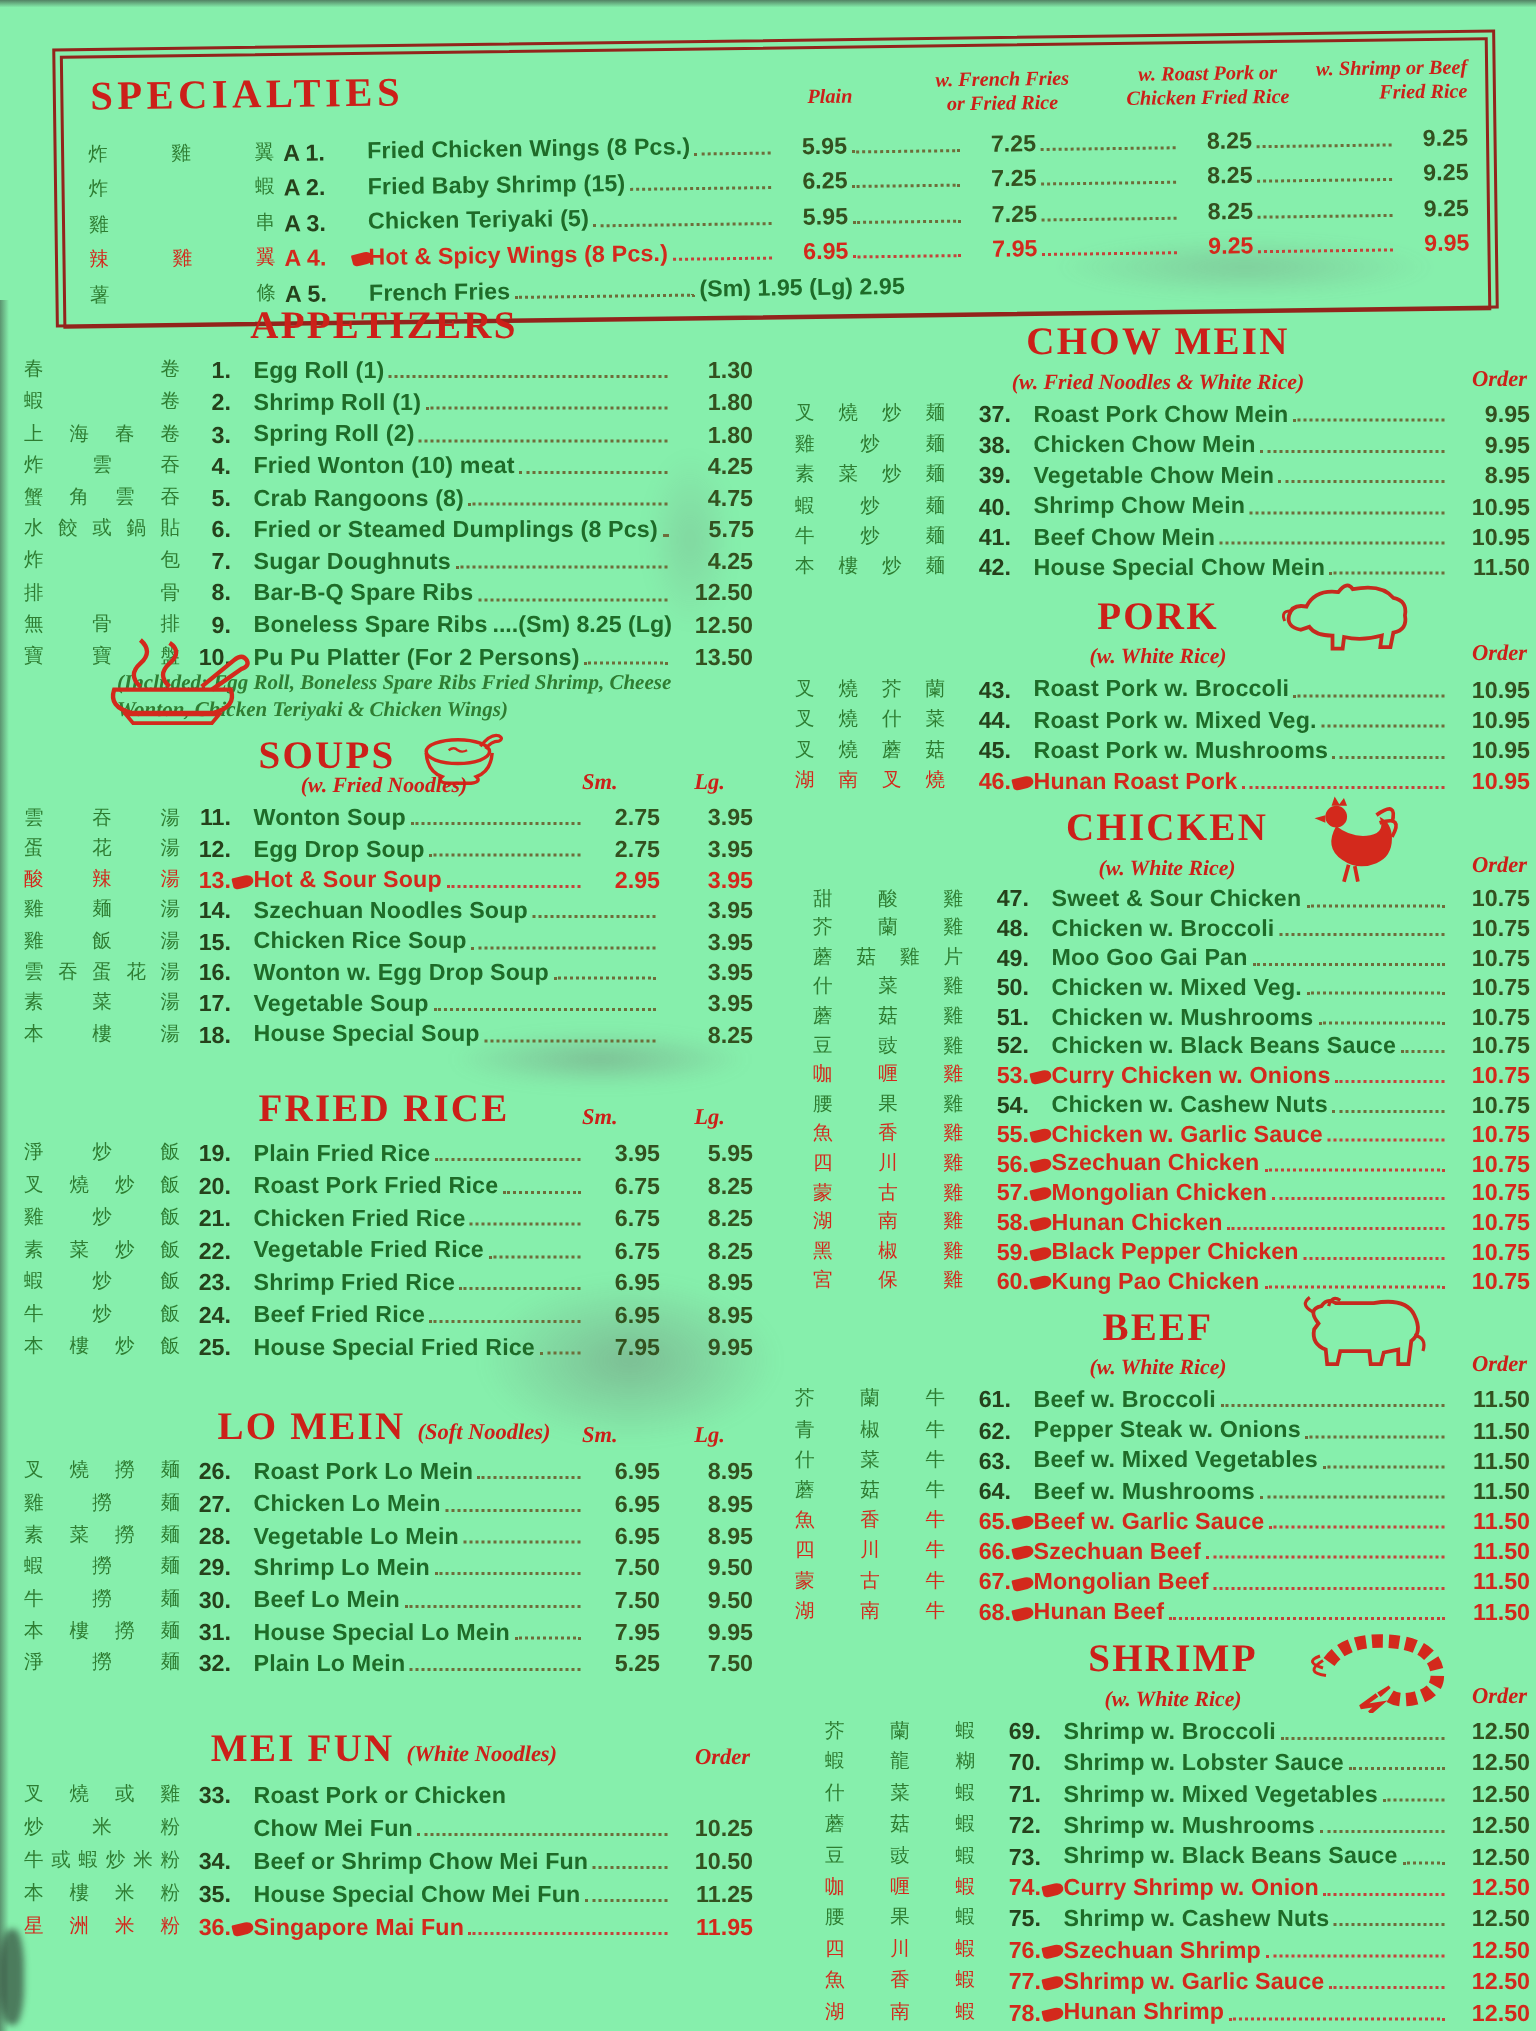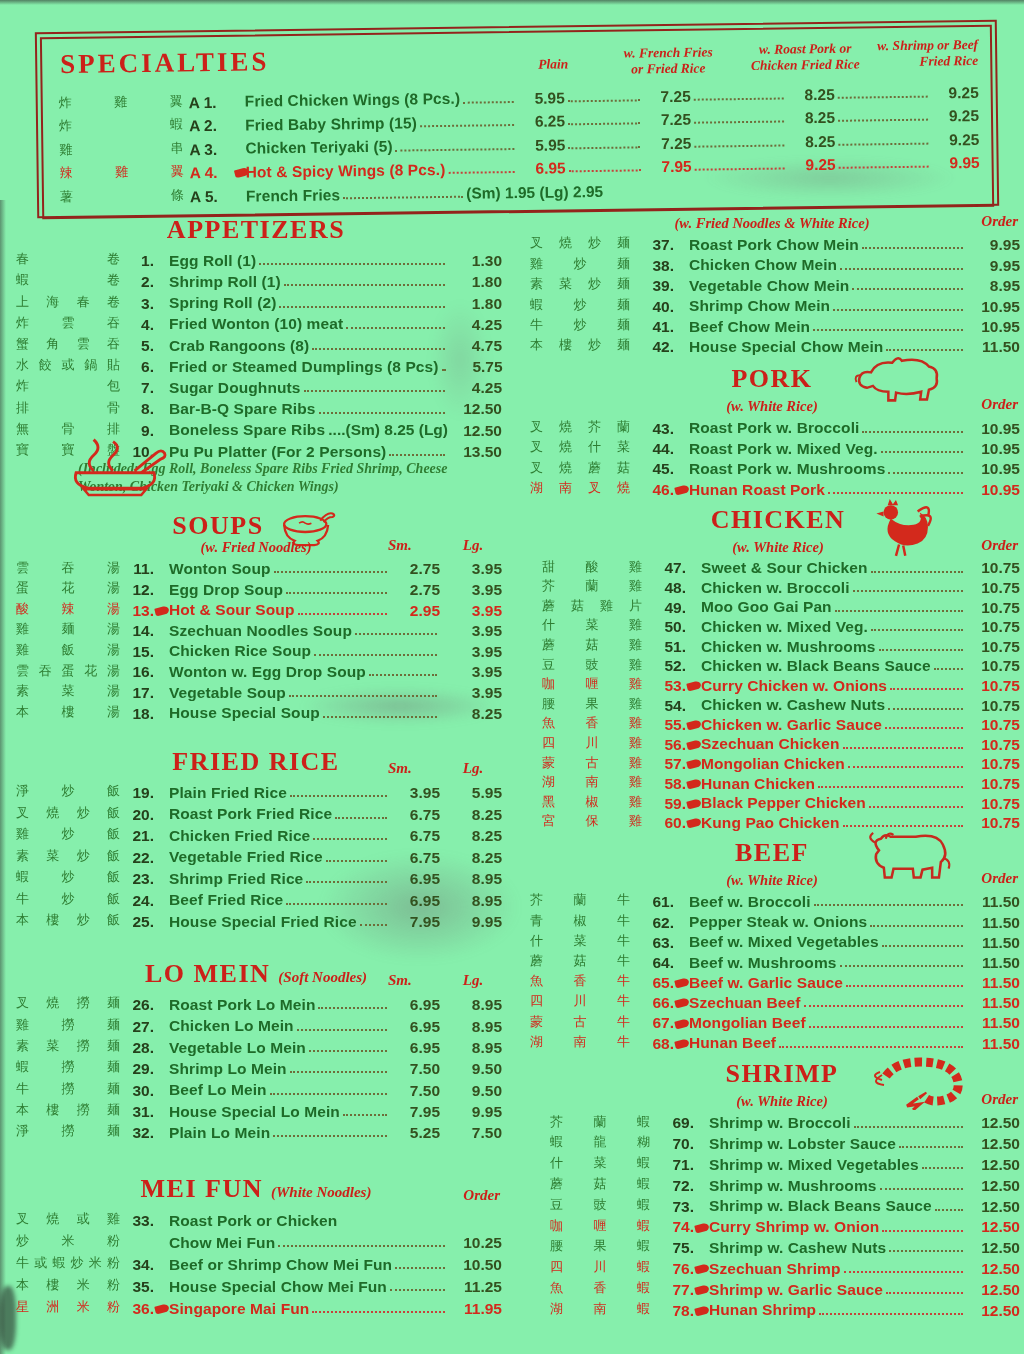--- a/index.html
+++ b/index.html
@@ -44,38 +44,38 @@
   .spacer{flex:1 1 auto;}
   .inline{font-weight:700;font-size:15.5px;color:#1e6b28;line-height:1.12;white-space:nowrap;}
   .p{flex:0 0 54px;text-align:right;font-weight:700;font-size:15.5px;line-height:1.1;color:#33511f;white-space:nowrap;}
   .p.sm{flex:0 0 50px;}
   .p.lg{flex:0 0 54px;margin-left:8px;}
   .p.sp{flex:0 0 48px;}
   .row.red .name,.row.red .num,.row.red .p,.row.red .inline,.row.red .cn{color:#d3291c;}
   .row.red .dots{border-color:#c4433a;}
 
   
-  .col{position:absolute;top:212px;width:492px;}
+  .col{position:absolute;top:199px;width:492px;}
   #left-col{left:10px;}
   #right-col{left:524px;top:214px;width:496px;}
 
   
   .sec{position:relative;}
   .trow{position:relative;text-align:center;height:32px;}
   .stitle{font-family:"Liberation Serif","DejaVu Serif",serif;font-weight:700;font-size:26px;letter-spacing:1.5px;color:#cc2019;line-height:1.1;}
   .tsuffix{font-family:"Liberation Serif","DejaVu Serif",serif;font-style:italic;font-weight:700;font-size:15px;color:#cc2019;margin-left:8px;}
   .srow{position:relative;text-align:center;height:19px;}
   .ssub{font-family:"Liberation Serif","DejaVu Serif",serif;font-style:italic;font-weight:700;font-size:14.5px;color:#cc2019;line-height:1;}
   .hdrs{position:absolute;right:2px;bottom:3px;display:flex;font-family:"Liberation Serif","DejaVu Serif",serif;font-style:italic;font-weight:700;font-size:15px;color:#cc2019;}
   .hsm{width:50px;text-align:left;}.hgap{width:8px;}.hlg{width:54px;text-align:center;}
   .hord{text-align:right;}
   .noteline{font-family:"Liberation Serif","DejaVu Serif",serif;font-style:italic;font-weight:700;font-size:14px;color:#2f7d32;line-height:18px;margin-left:68px;white-space:nowrap;}
 
   .sec-appetizers{margin-top:4px;}
-  .sec-soups{margin-top:10px;}
+  .sec-soups{}
   .sec-soups .row{height:20.6px;}
   .sec-fried_rice{margin-top:26px;}
   .sec-fried_rice .row{height:21.5px;}
   .sec-lo_mein{margin-top:30px;}
   .sec-lo_mein .row{height:21.3px;}
   .sec-mei_fun{margin-top:34px;}
   .sec-mei_fun .row{height:22px;}
   .sec-chow_mein .row{height:20.4px;}
   .sec-pork{margin-top:10px;}
   .sec-pork .row{height:20.4px;}
@@ -734,20 +734,21 @@
             <i class="pepper"></i>
           </span>
           <span class="name">Singapore Mai Fun</span>
           <span class="dots"></span>
           <span class="p">11.95</span>
         </div>
       </section>
     </div>
   <div class="col right-col" id="right-col">
       <section class="sec sec-chow_mein">
+        <div class="trow"><span class="twrap"><span class="stitle">CHOW MEIN</span></span></div>
         <div class="srow"><span class="ssub">(w. Fried Noodles &amp; White Rice)</span><span class="hdrs">
             <span class="hord">Order</span>
           </span></div>
         <div class="row">
           <span class="cn">
             <span class="cnch">叉</span>
             <span class="cnch">燒</span>
             <span class="cnch">炒</span>
             <span class="cnch">麺</span>
           </span>

